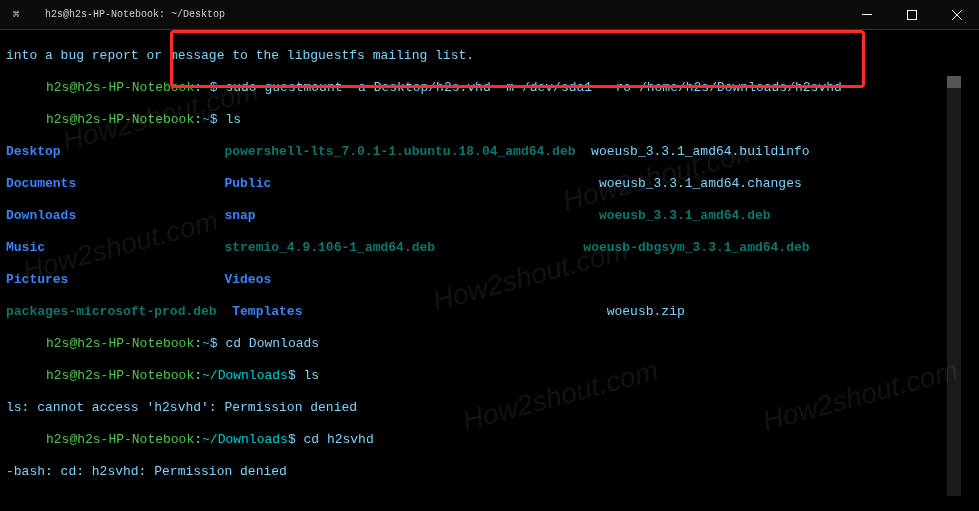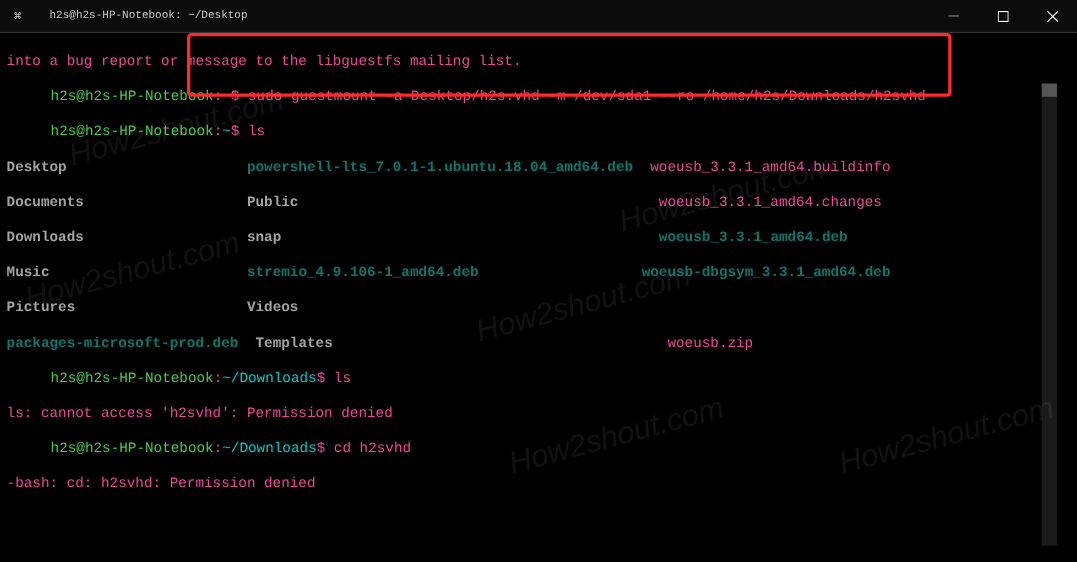--- a/index.html
+++ b/index.html
@@ -41,23 +41,23 @@
   }
   .terminal {
     padding: 2px 6px;
     line-height: 16px;
     white-space: pre;
     color: #ccc;
     position: relative;
   }
   .green { color: #4ec74e; margin-left: 40px; }
   .cyan { color: #00cdcd; }
-  .blue { color: #a3a3a3; font-weight: bold; text-align: center; }
+  .blue { color: #3b82f6; font-weight: bold; text-align: center; }
   .red { color: #0f766e; font-weight: bold; }
-  .white { color: #ec4899; }
+  .white { color: #7dd3fc; }
   .redbox {
     position: absolute;
     border: 3px solid #ff2a2a;
     border-radius: 4px;
     top: 30px;
     left: 170px;
     width: 695px;
     height: 58px;
     pointer-events: none;
   }
@@ -117,20 +117,21 @@
 <div class="terminal">
 <span class="line white">into a bug report or message to the libguestfs mailing list.</span>
 <span class="line"><span class="green">h2s@h2s-HP-Notebook</span><span class="white">:</span><span class="cyan">~</span><span class="white">$ </span><span class="white">sudo guestmount -a Desktop/h2s.vhd -m /dev/sda1 --ro /home/h2s/Downloads/h2svhd</span></span>
 <span class="line"><span class="green">h2s@h2s-HP-Notebook</span><span class="white">:</span><span class="cyan">~</span><span class="white">$ </span><span class="white">ls</span></span>
 <span class="line"><span class="blue">Desktop</span><span>                     </span><span class="red">powershell-lts_7.0.1-1.ubuntu.18.04_amd64.deb</span><span>  </span><span class="white">woeusb_3.3.1_amd64.buildinfo</span></span>
 <span class="line"><span class="blue">Documents</span><span>                   </span><span class="blue">Public</span><span>                                          </span><span class="white">woeusb_3.3.1_amd64.changes</span></span>
 <span class="line"><span class="blue">Downloads</span><span>                   </span><span class="blue">snap</span><span>                                            </span><span class="red">woeusb_3.3.1_amd64.deb</span></span>
 <span class="line"><span class="blue">Music</span><span>                       </span><span class="red">stremio_4.9.106-1_amd64.deb</span><span>                   </span><span class="red">woeusb-dbgsym_3.3.1_amd64.deb</span></span>
 <span class="line"><span class="blue">Pictures</span><span>                    </span><span class="blue">Videos</span></span>
 <span class="line"><span class="red">packages-microsoft-prod.deb</span><span>  </span><span class="blue">Templates</span><span>                                       </span><span class="white">woeusb.zip</span></span>
+<span class="line"><span class="green">h2s@h2s-HP-Notebook</span><span class="white">:</span><span class="cyan">~</span><span class="white">$ </span><span class="white">cd Downloads</span></span>
 <span class="line"><span class="green">h2s@h2s-HP-Notebook</span><span class="white">:</span><span class="cyan">~/Downloads</span><span class="white">$ </span><span class="white">ls</span></span>
 <span class="line white">ls: cannot access 'h2svhd': Permission denied</span>
 <span class="line"><span class="green">h2s@h2s-HP-Notebook</span><span class="white">:</span><span class="cyan">~/Downloads</span><span class="white">$ </span><span class="white">cd h2svhd</span></span>
 <span class="line white">-bash: cd: h2svhd: Permission denied</span>
 
 
 
 
 
 

